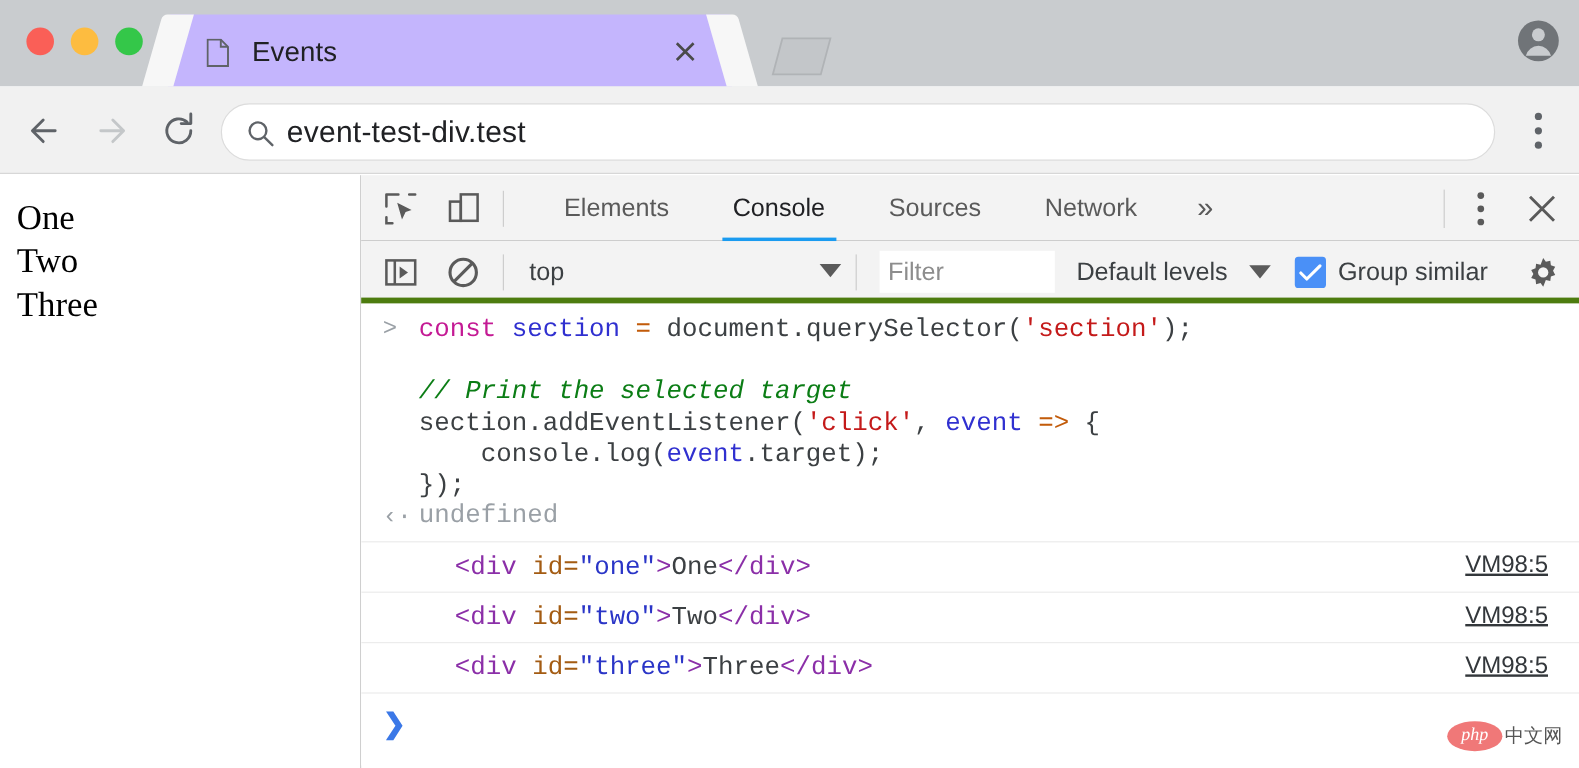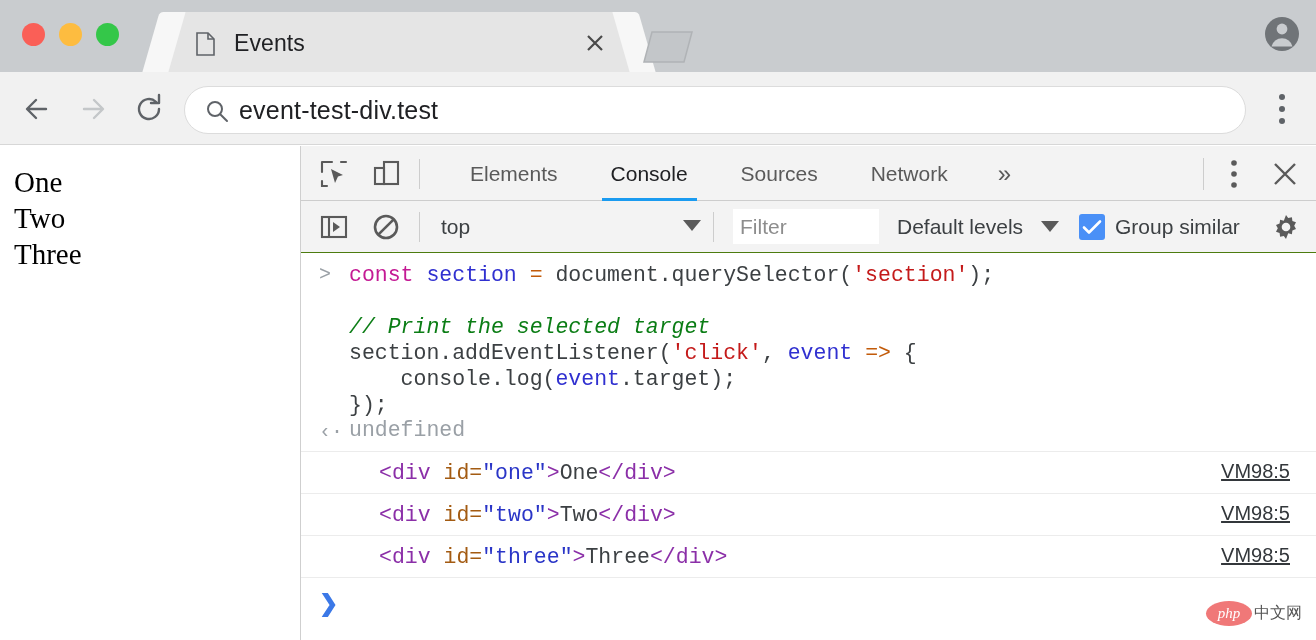--- a/index.html
+++ b/index.html
@@ -16,22 +16,22 @@
     position: absolute; left: 0; top: 0; width: 1316px; height: 72px;
     background: #c9cccf;
   }
   .traffic { position: absolute; left: 22px; top: 23px; display: flex; gap: 14px; }
   .dot { width: 23px; height: 23px; border-radius: 50%; }
   .dot.red { background: #fa5f57; }
   .dot.yellow { background: #fdbc40; }
   .dot.green { background: #34c749; }
 
   .tab {
-    position: absolute; left: 164px; top: 12px; width: 470px; height: 60px;
-    background: #e5e5e5;
+    position: absolute; left: 140px; top: 12px; width: 470px; height: 60px;
+    background: #c4b5fd;
     border-top-left-radius: 3px; border-top-right-radius: 3px;
     transform: skewX(0deg);
   }
   .tab:before, .tab:after {
     content: ""; position: absolute; bottom: 0; width: 26px; height: 60px;
     background: #f7f7f7;
   }
   .tab:before { left: -13px; transform: skewX(-16deg); border-top-left-radius: 4px;}
   .tab:after { right: -13px; transform: skewX(16deg); border-top-right-radius: 4px;}
   .tab-favicon {
@@ -119,21 +119,21 @@
   .dt-tab.active:after {
     content: ""; position: absolute; left: 10px; right: 10px; bottom: 0;
     height: 3px; background: #1a9bf0;
   }
   .dt-more-tabs { padding: 0 16px; font-size: 24px; color: #5a5a5a; display:flex; align-items:center; height:55px;}
   .dt-kebab { position: absolute; right: 68px; top: 12px; width: 28px; height: 32px; color: #5a5a5a; }
   .dt-close { position: absolute; right: 16px; top: 13px; width: 30px; height: 30px; color: #5a5a5a; }
 
   .dt-subbar {
     position: relative; height: 52px; background: #f3f3f3;
-    border-bottom: 1px solid #4d7c0f;
+    border-bottom: 5px solid #4d7c0f;
   }
   .sb-icon { position: absolute; top: 11px; width: 30px; height: 30px; color: #5a5a5a; }
   .icon-sidebar { left: 18px; }
   .icon-clear { left: 70px; }
   .ctx-select {
     position: absolute; left: 140px; top: 0; width: 260px; height: 51px;
     display: flex; align-items: center; font-size: 21px; color: #3c4043;
   }
   .ctx-caret { position: absolute; left: 382px; top: 19px; width: 0; height: 0;
     border-left: 9px solid transparent; border-right: 9px solid transparent;

